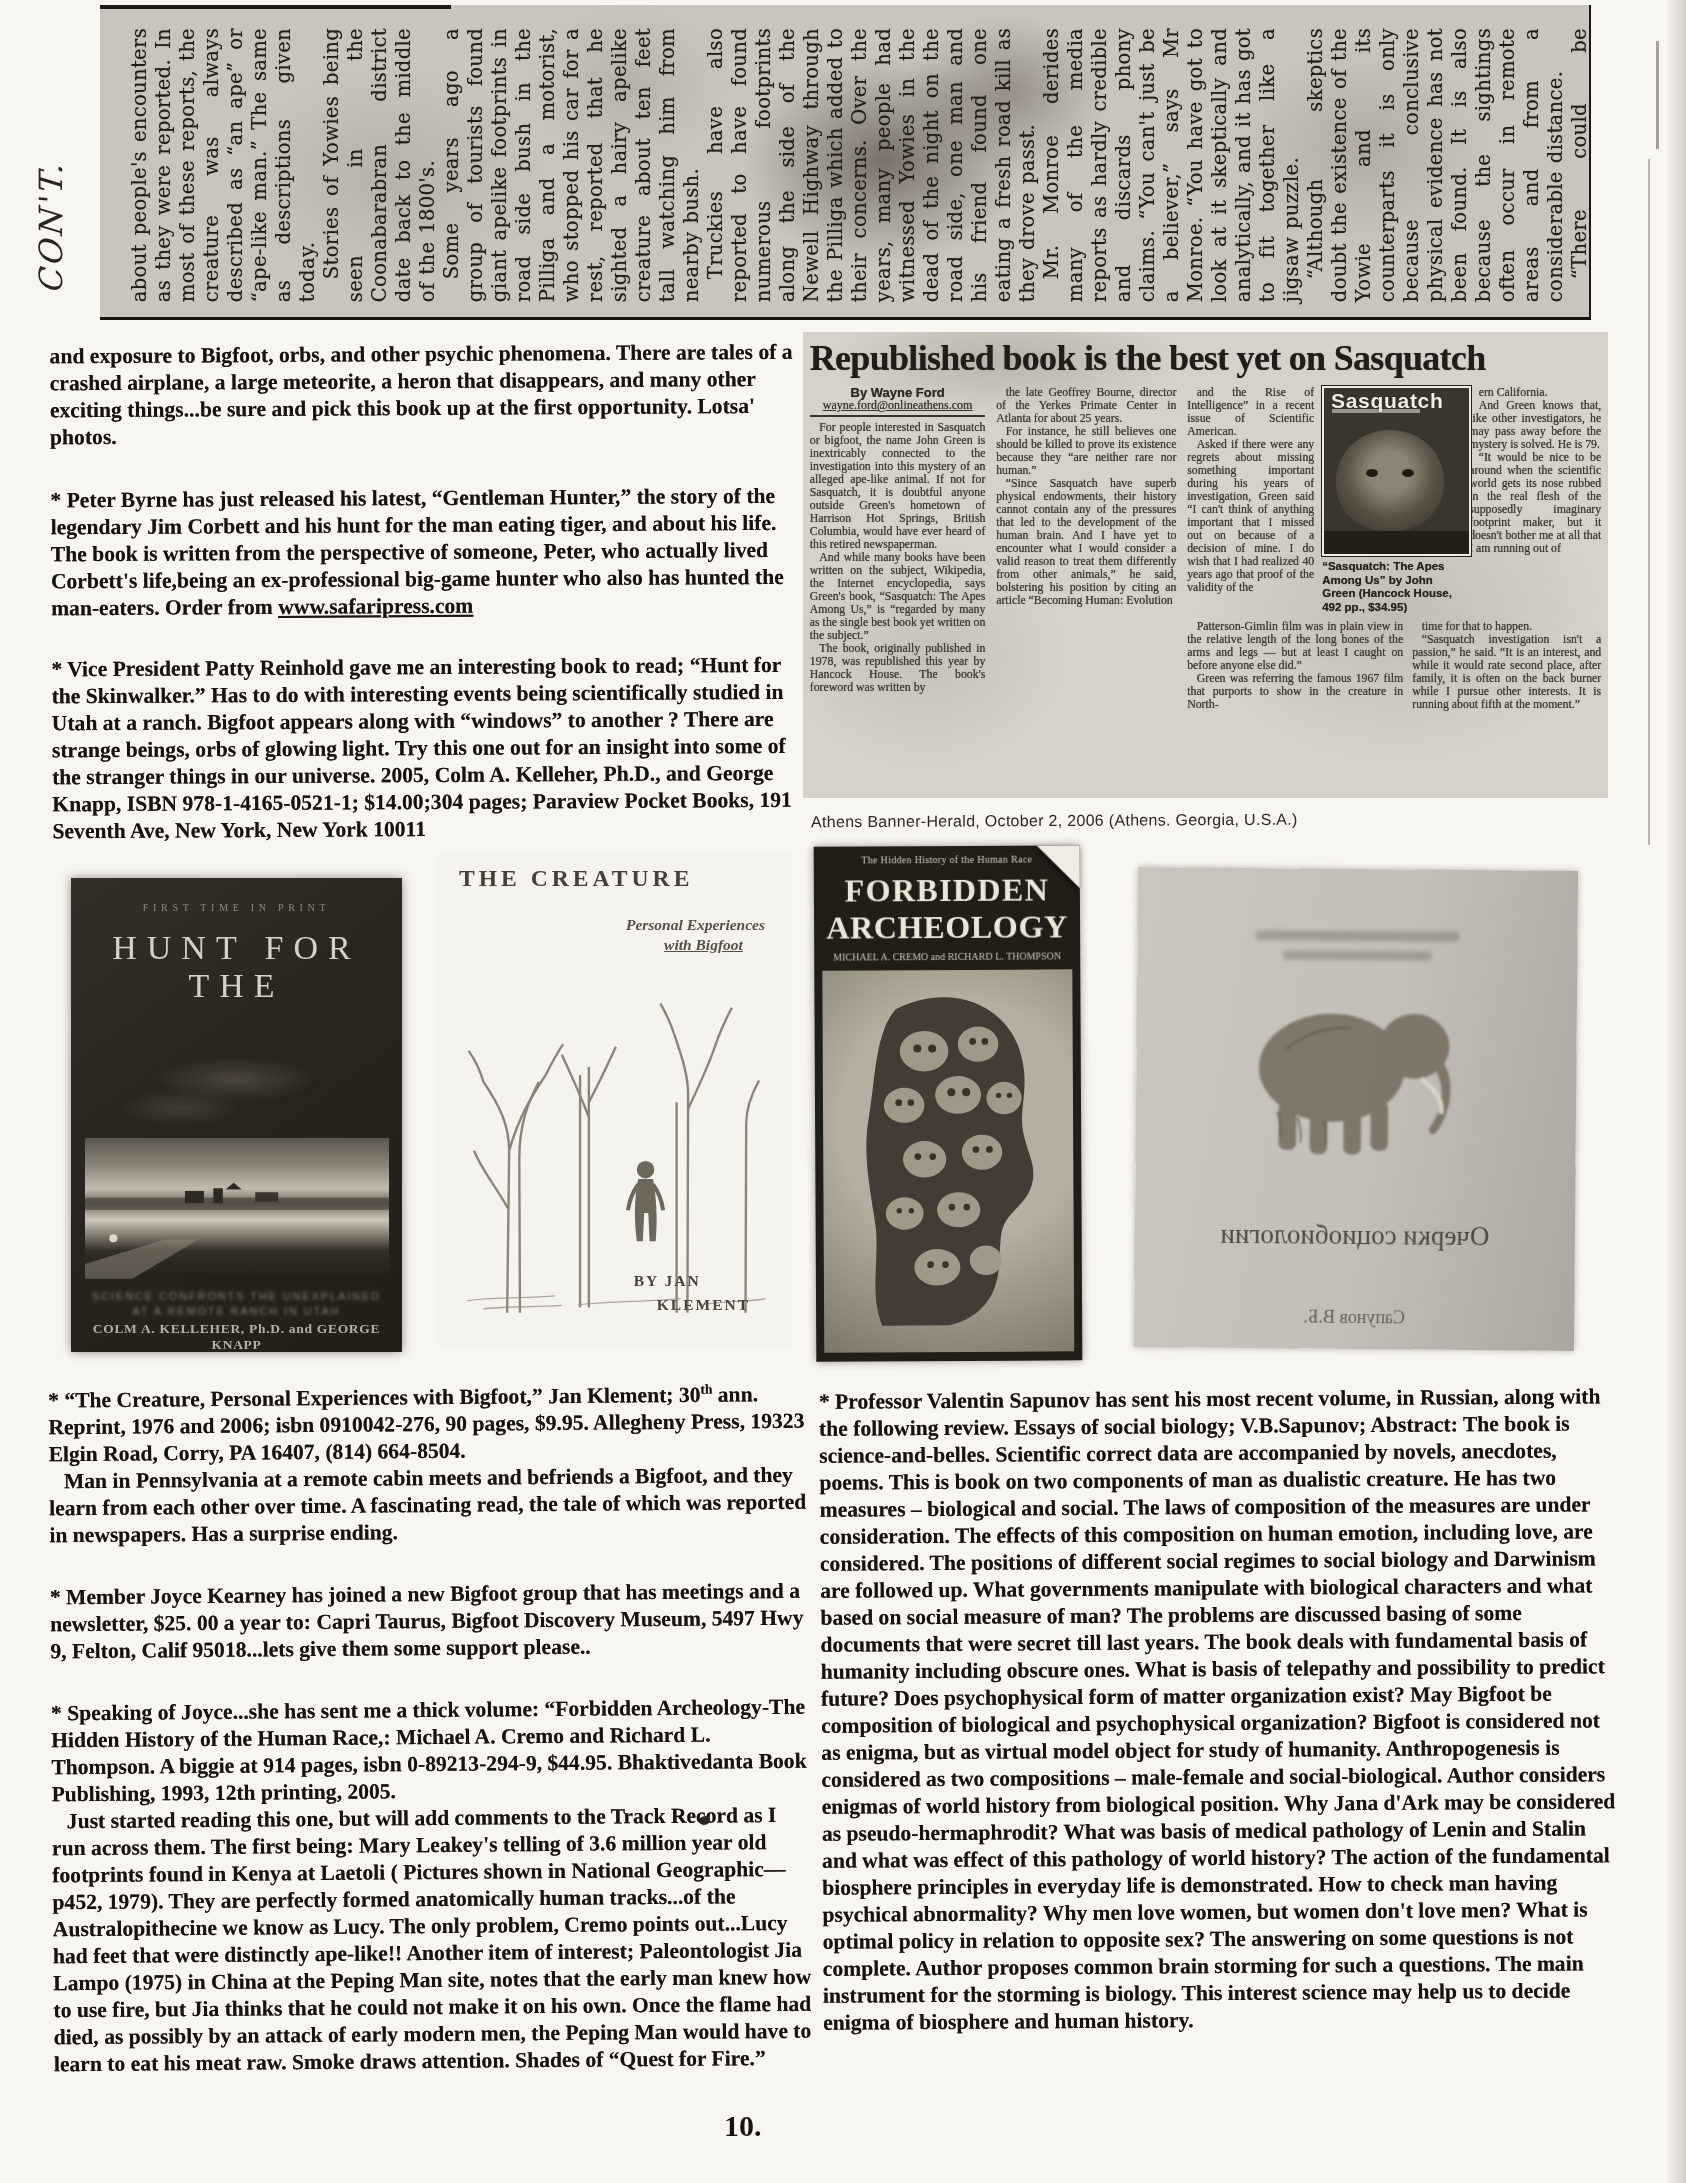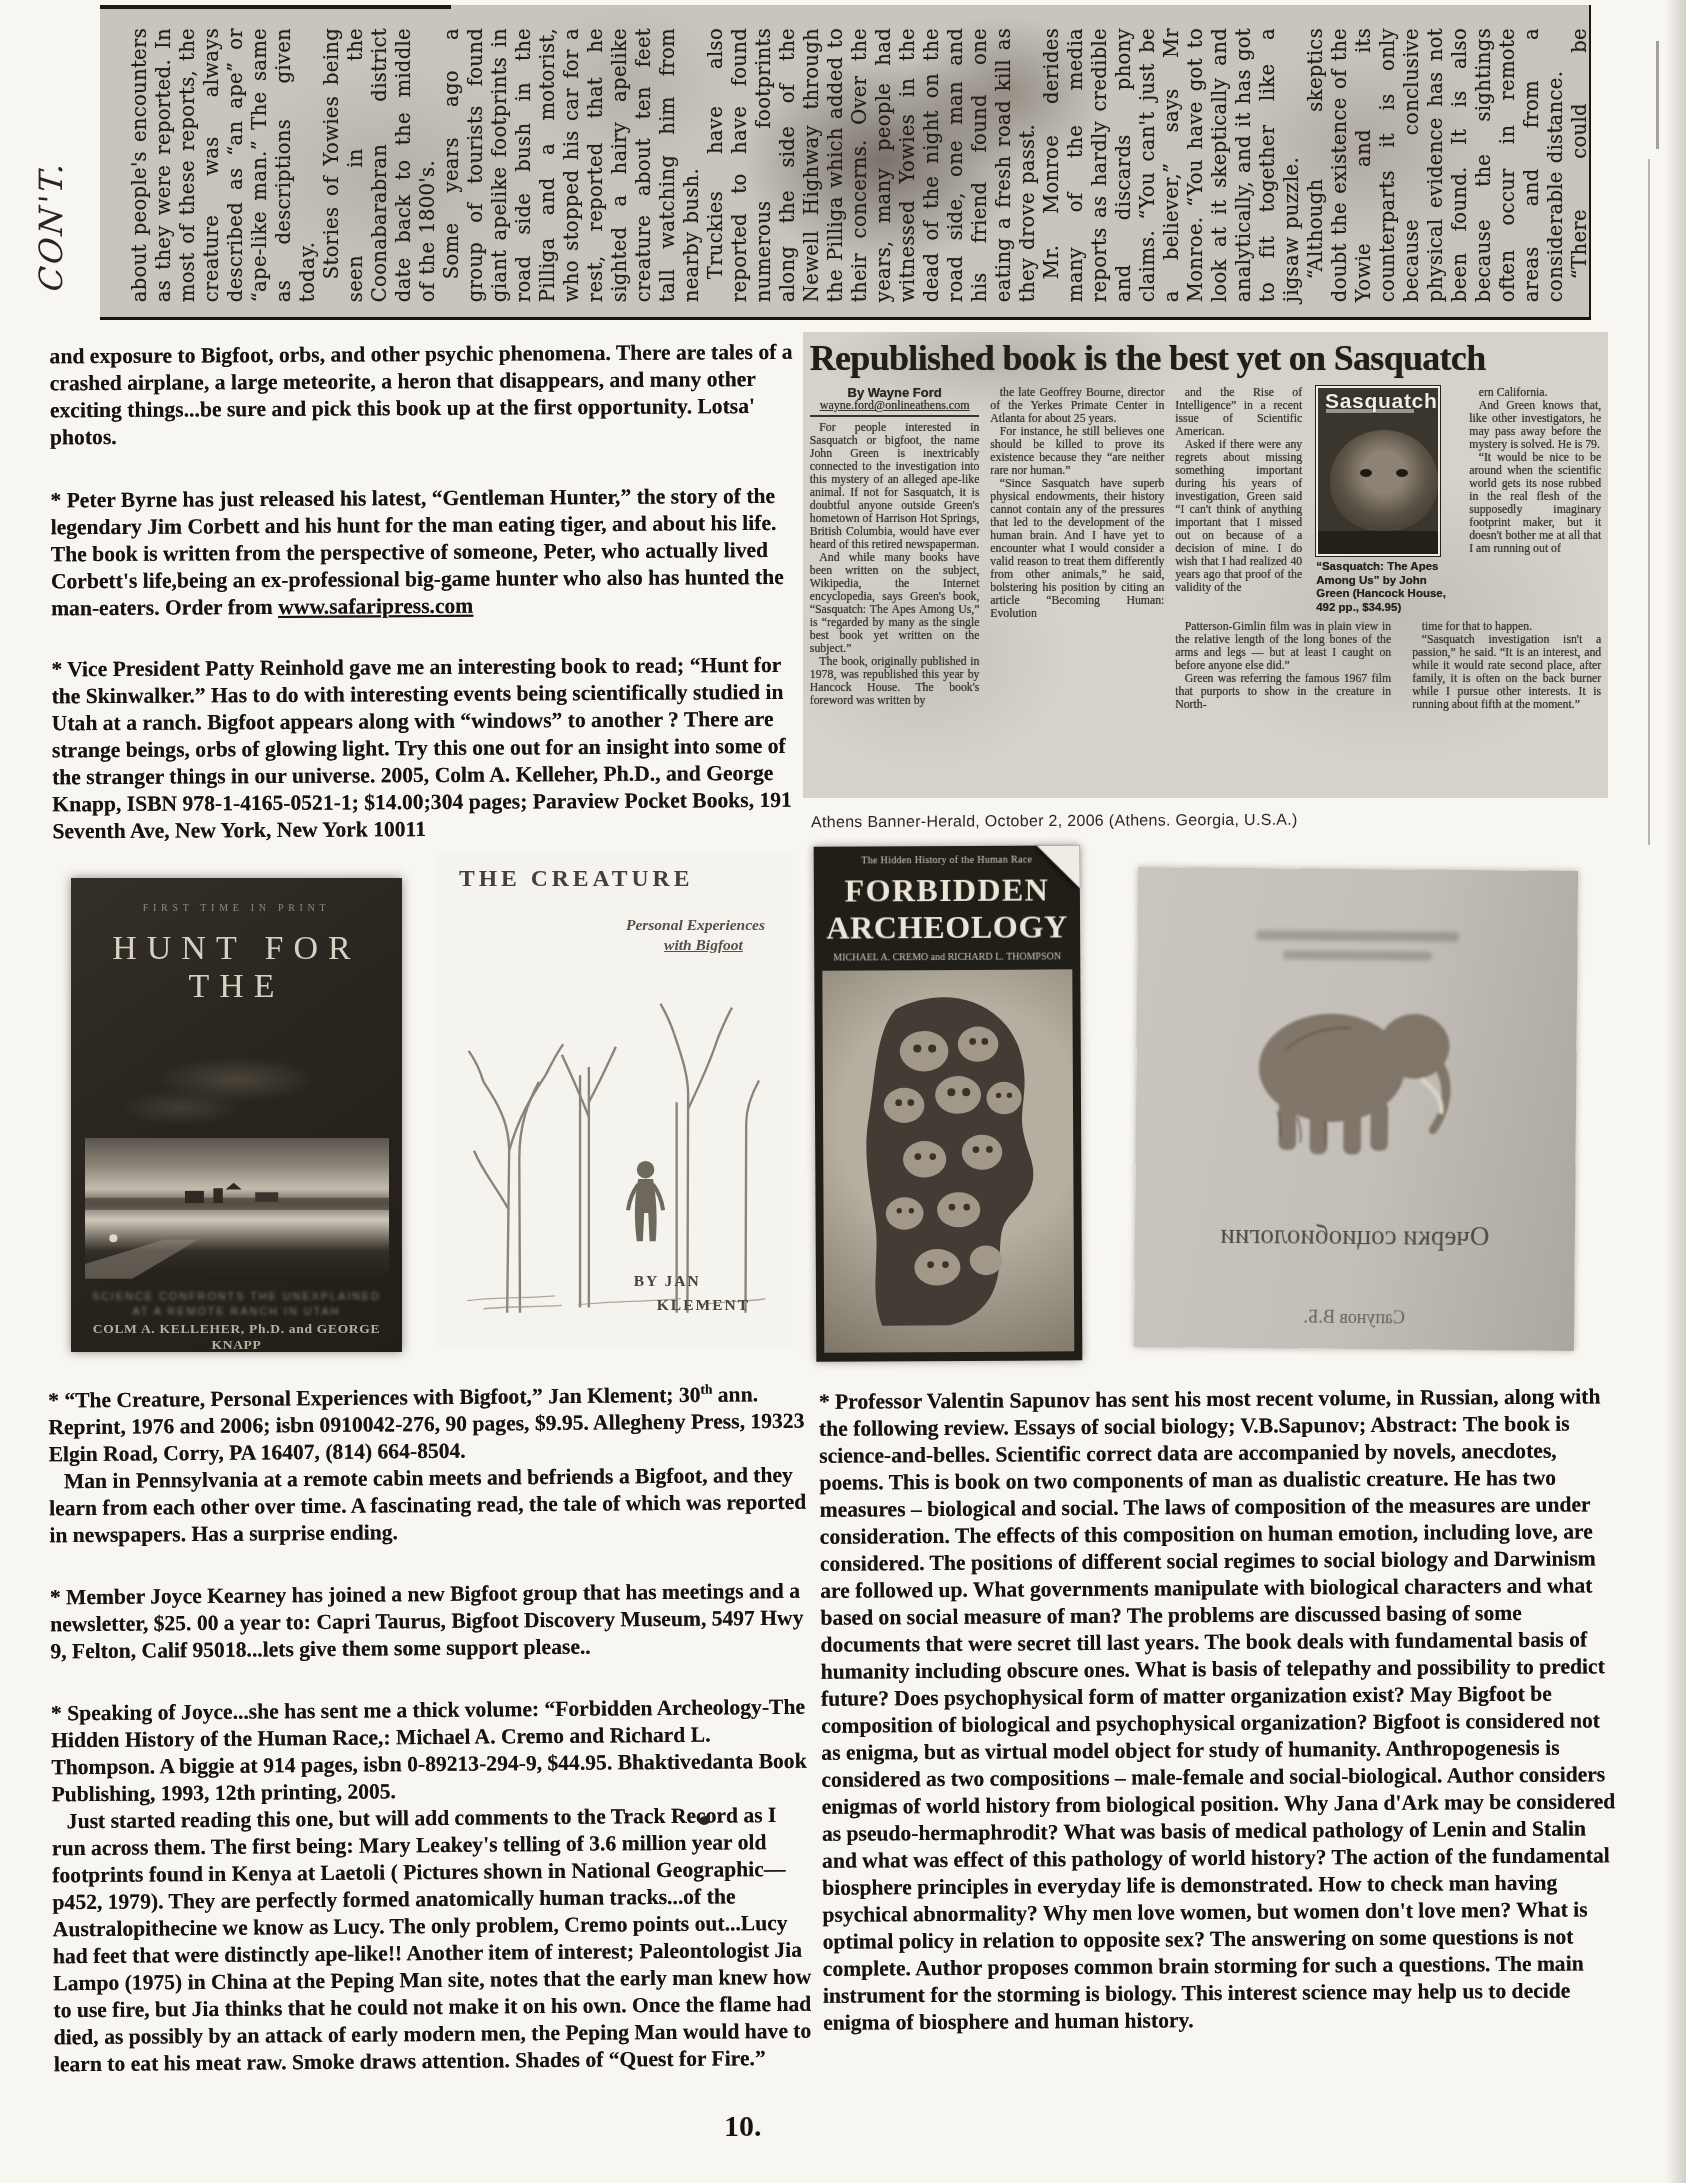--- a/index.html
+++ b/index.html
@@ -63,28 +63,28 @@
   .headline{margin:0 0 6.8px;font-family:"Liberation Serif",serif;font-weight:700;
       font-size:36px;letter-spacing:-0.7px;color:#211d18;white-space:nowrap;
       text-shadow:0 0 0.7px rgba(33,29,24,.7);}
   .art-body{display:flex;gap:10.8px;font-family:"Liberation Serif",serif;font-size:11.8px;
       line-height:13px;color:#403a33;text-align:justify;
       text-shadow:0 0 0.7px rgba(64,58,51,.85);}
   .art-body p{margin:0;text-indent:9.5px;}
   .c1{width:190px;}
   .c2{width:195px;}
   .art-right{flex:1;}
-  .art-top{display:flex;gap:14px;}
+  .art-top{display:flex;gap:8px;}
   .c3{width:127px;}
   .c4{width:132px;}
   .byline-box{text-align:center;border-bottom:2px solid #37322b;margin-bottom:4px;padding-bottom:2.7px;}
   .byl{font-family:"Liberation Sans",sans-serif;font-weight:700;font-size:13px;color:#2c2archive722;color:#2c2722;}
   .bye{font-size:12px;text-decoration:underline;color:#39332c;}
   .sas-fig{width:139px;margin:0;}
-  .sas-thumb{position:relative;width:124px;height:170px;background:#3a352d;border:2px solid #efece4;
+  .sas-thumb{position:relative;width:149px;height:170px;background:#3a352d;border:2px solid #efece4;
       outline:1.4px solid #26221c;box-sizing:border-box;overflow:hidden;}
   .sas-title{font-family:"Liberation Sans",sans-serif;font-weight:700;font-size:21px;color:#f1eee6;
       padding:5.4px 0 0 6.8px;letter-spacing:0.7px;text-shadow:0 0 1.4px rgba(0,0,0,.6);}
   .sas-sub{width:88px;height:3.4px;background:rgba(235,230,220,.55);margin:2.7px 0 0 8px;}
   .sas-face{position:absolute;left:12px;top:42px;width:108px;height:101px;border-radius:50% 50% 46% 46%;
       background:radial-gradient(circle at 50% 42%, #8d8374 0 26%, #5a5246 55%, #332d25 100%);
       box-shadow:0 0 0 270px rgba(40,36,30,0) inset;}
   .sas-face::before,.sas-face::after{content:"";position:absolute;top:39px;width:12px;height:8px;
       border-radius:50%;background:#1d1915;}
   .sas-face::before{left:30px;} .sas-face::after{right:30px;}

